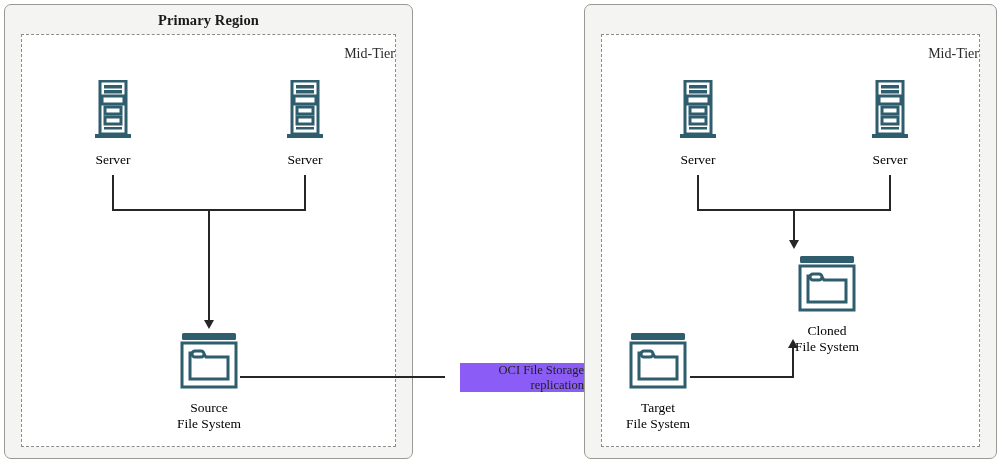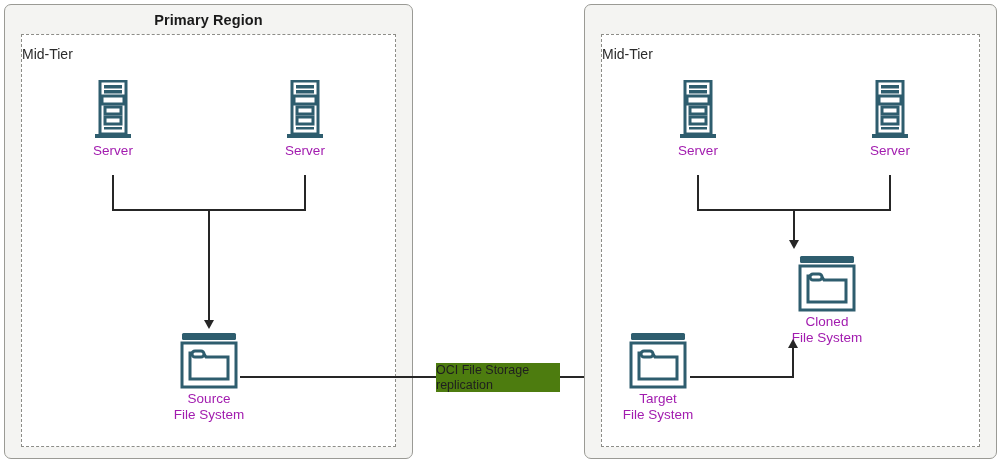--- a/index.html
+++ b/index.html
@@ -10,20 +10,21 @@
   body {
     font-family: "Liberation Sans", sans-serif;
     -webkit-font-smoothing: antialiased;
   }
   #diagram {
     position: relative;
     width: 1001px;
     height: 464px;
     background: #ffffff;
     overflow: hidden;
+    font-family: Liberation Serif, serif;
   }
 
   
   .region-panel {
     position: absolute;
     box-sizing: border-box;
     background: #f4f4f2;
     border: 1px solid #9a9a95;
     border-radius: 7px;
   }
@@ -51,37 +52,37 @@
     left: 16px;
     right: 16px;
     top: 29px;
     bottom: 11px;
   }
   .tier-title {
     position: absolute;
     left: 0;
     right: 0;
     top: 11px;
-    text-align: left;
+    text-align: right;
     font-size: 14px;
     color: #2b2b2b;
   }
 
   
   .node {
     position: absolute;
     width: 140px;
     margin-left: -70px;   
     text-align: center;
   }
   .node-label {
-    margin-top: 1px;
+    margin-top: 10px;
     font-size: 13.5px;
     line-height: 15.5px;
-    color: #a21caf;
+    color: #000000;
     white-space: pre-line;
   }
 
   
   .icon-server {
     display: block;
     margin: 0 auto;
   }
   
   .icon-fs {
@@ -114,28 +115,28 @@
   }
   .arrow-right {
     border-top: 5.5px solid transparent;
     border-bottom: 5.5px solid transparent;
     border-left: 9px solid #262626;
   }
 
   
   #replication-label {
     position: absolute;
-    left: 436px;
+    left: 460px;
     top: 363px;
     width: 124px;
-    text-align: left;
+    text-align: right;
     font-size: 12.5px;
     line-height: 14.5px;
     color: #1f1f1f;
-    background: #4d7c0f;
+    background: #8b5cf6;
     white-space: pre-line;
   }
 </style>
 </head>
 <body>
 
 <div id="diagram">
 
   <div class="region-panel" id="region-primary">
     <div class="region-title">Primary Region</div>

